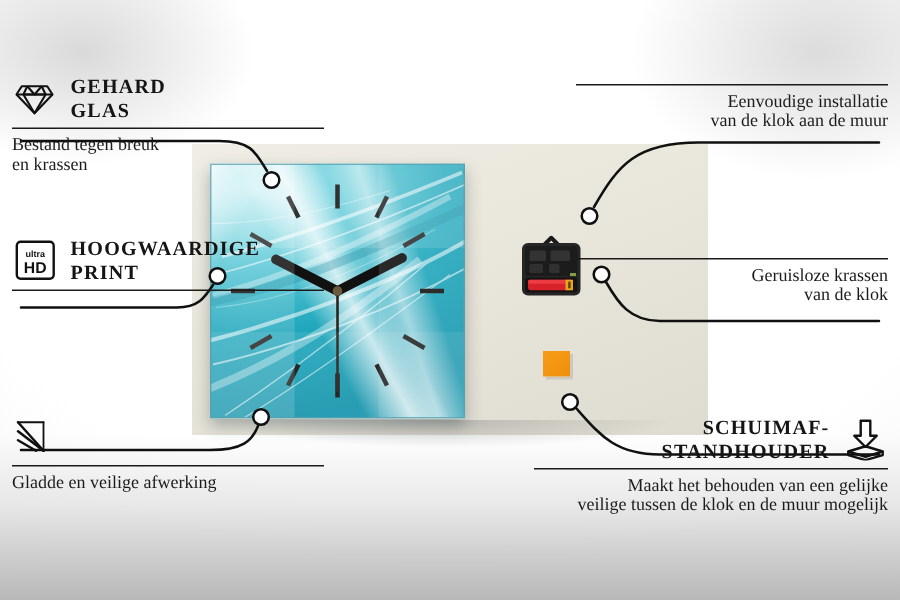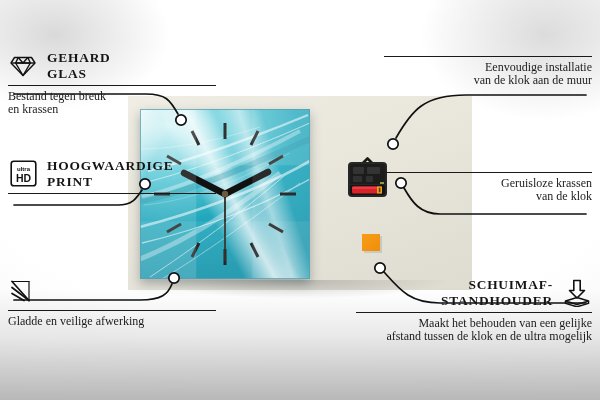--- a/index.html
+++ b/index.html
@@ -363,16 +363,16 @@
           <path d="M11.8 1.5 H18.2 V11.5 H22.5 L15 19 L7.5 11.5 H11.8 Z" fill="none" stroke="#111" stroke-width="1.6" stroke-linejoin="round"></path>
           <path d="M15 18.5 L26.5 22 L15 25.5 L3.5 22 Z" fill="none" stroke="#111" stroke-width="1.6" stroke-linejoin="round"></path>
           <path d="M3.5 22 V24.4 L15 27.8 L26.5 24.4 V22" fill="none" stroke="#111" stroke-width="1.5" stroke-linejoin="round"></path>
         </svg>
       </span>
       <span class="feat-title">SCHUIMAF-
 STANDHOUDER</span>
     </div>
     <div class="feat-rule"></div>
     <div class="feat-desc">Maakt het behouden van een gelijke
-afstand tussen de klok en de ultra mogelijk</div>
+veilige tussen de klok en de muur mogelijk</div>
   </div>
 
 </div>
 
 </body></html>

